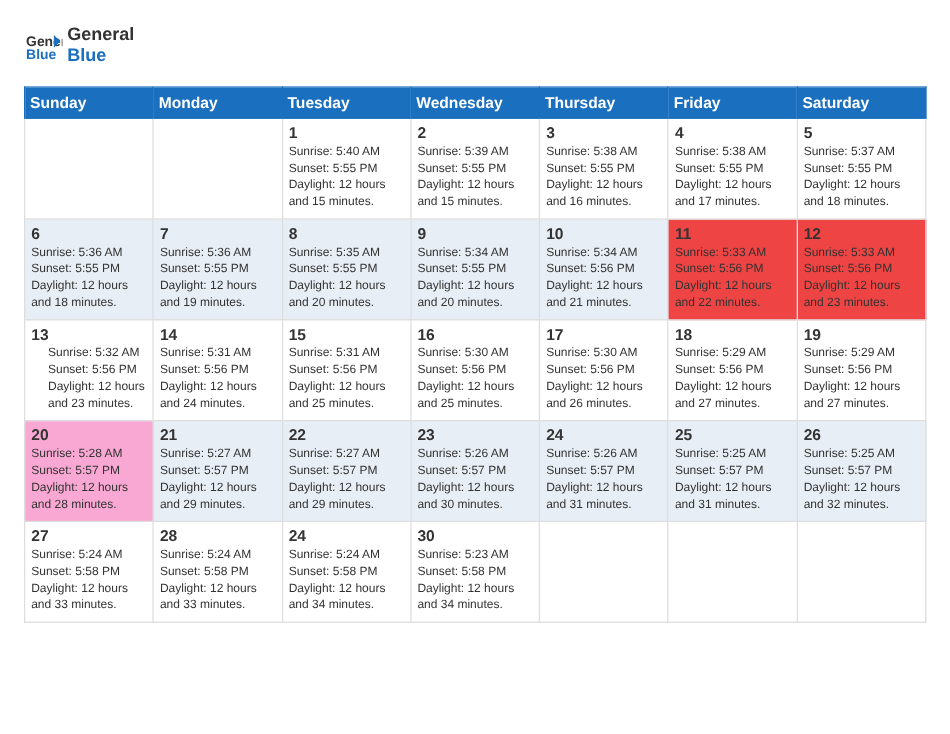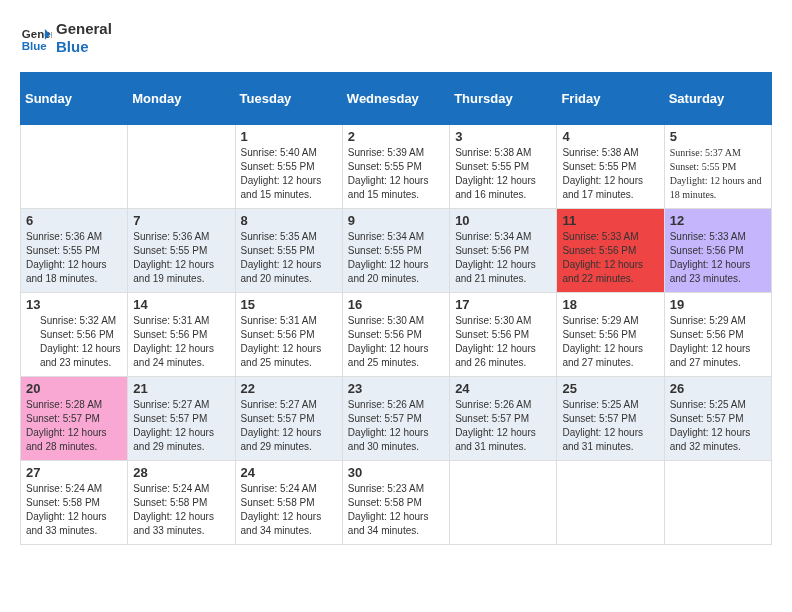--- a/index.html
+++ b/index.html
@@ -42,21 +42,21 @@
     .calendar {
       width: 100%;
       border-collapse: collapse;
       border: 1px solid #ccc;
     }
     .calendar th {
       background-color: #1a6fbe;
       color: #fff;
       font-size: 13px;
       font-weight: bold;
-      padding: 18px 4px;
+      padding: 5px 4px;
       text-align: left;
       border: 1px solid #1a6fbe;
     }
     .calendar td {
       width: 107px;
       vertical-align: top;
       padding: 4px 5px 6px 5px;
       border: 1px solid #ddd;
       font-size: 10px;
       color: #333;
@@ -144,21 +144,21 @@
 Daylight: 12 hours and 16 minutes.</div>
         </td>
         <td>
           <span class="day-num">4</span>
           <div class="day-info" style="white-space: pre-line;">Sunrise: 5:38 AM
 Sunset: 5:55 PM
 Daylight: 12 hours and 17 minutes.</div>
         </td>
         <td>
           <span class="day-num">5</span>
-          <div class="day-info" style="white-space: pre-line; font-family: Liberation Serif, serif;">Sunrise: 5:37 AM
+          <div class="day-info" style="white-space: pre-line;">Sunrise: 5:37 AM
 Sunset: 5:55 PM
 Daylight: 12 hours and 18 minutes.</div>
         </td>
       </tr>
       <tr style="background: rgb(232, 238, 245);">
         <td style="background: rgb(232, 238, 245);">
           <span class="day-num">6</span>
           <div class="day-info" style="white-space: pre-line;">Sunrise: 5:36 AM
 Sunset: 5:55 PM
 Daylight: 12 hours and 18 minutes.</div>
@@ -186,21 +186,21 @@
           <div class="day-info" style="white-space: pre-line;">Sunrise: 5:34 AM
 Sunset: 5:56 PM
 Daylight: 12 hours and 21 minutes.</div>
         </td>
         <td style="background: #ef4444;">
           <span class="day-num">11</span>
           <div class="day-info" style="white-space: pre-line;">Sunrise: 5:33 AM
 Sunset: 5:56 PM
 Daylight: 12 hours and 22 minutes.</div>
         </td>
-        <td style="background: #c4b5fd;">
+        <td style="background: #ef4444;">
           <span class="day-num">12</span>
           <div class="day-info" style="white-space: pre-line;">Sunrise: 5:33 AM
 Sunset: 5:56 PM
 Daylight: 12 hours and 23 minutes.</div>
         </td>
       </tr>
       <tr>
         <td>
           <span class="day-num">13</span>
           <div class="day-info" style="white-space: pre-line; margin-left: 14px;">Sunrise: 5:32 AM

